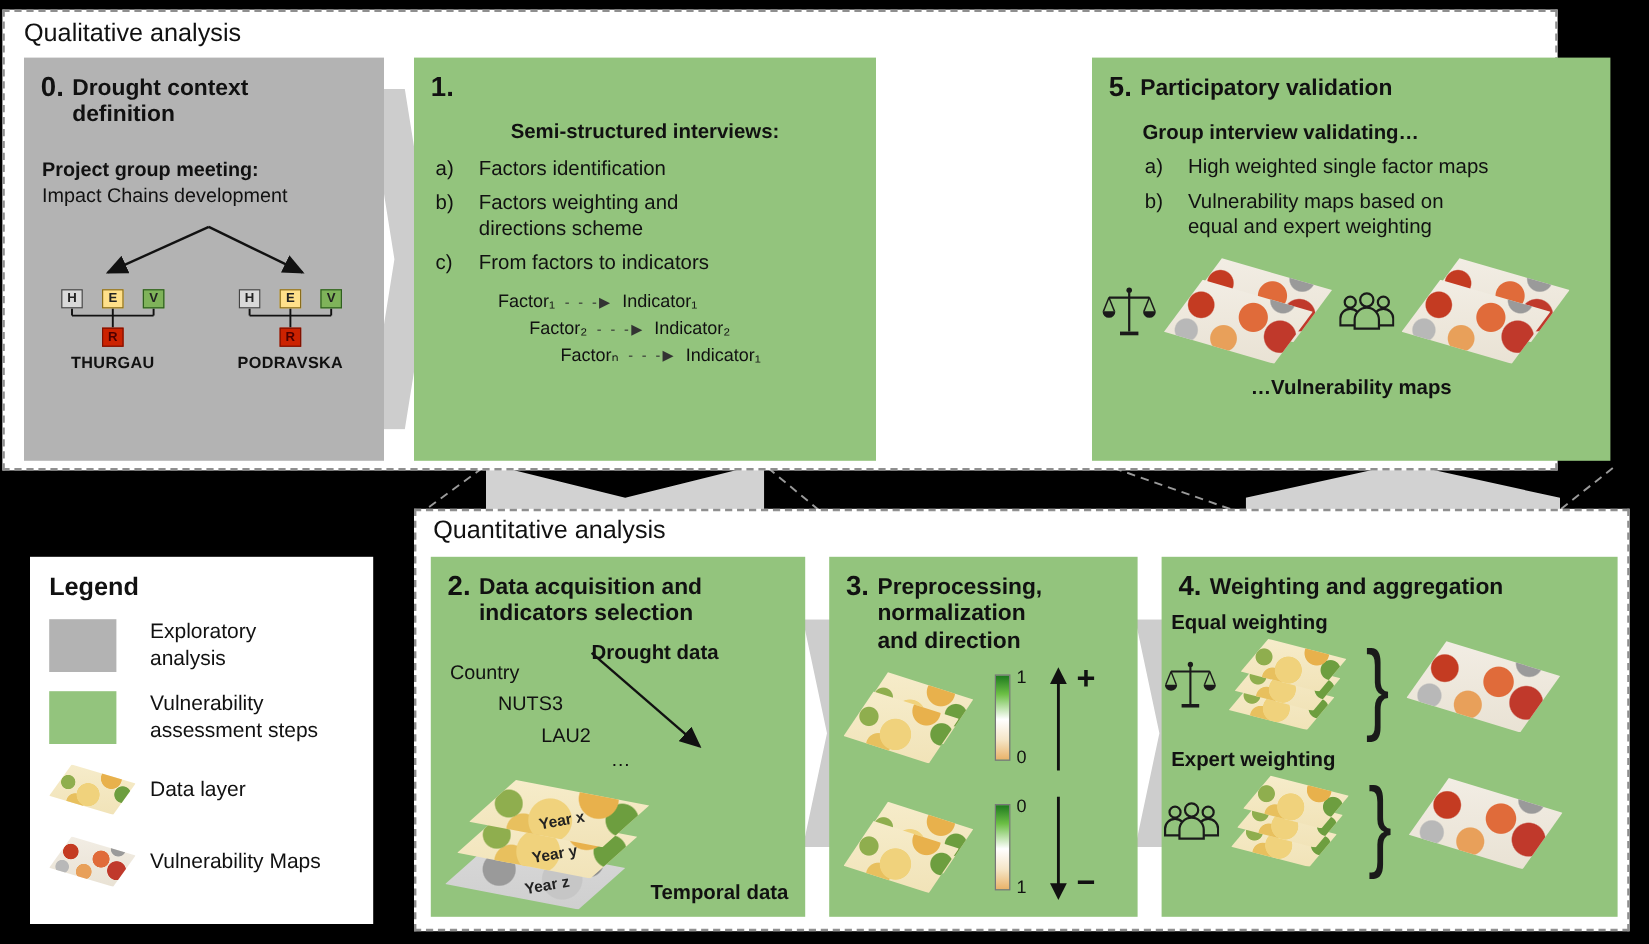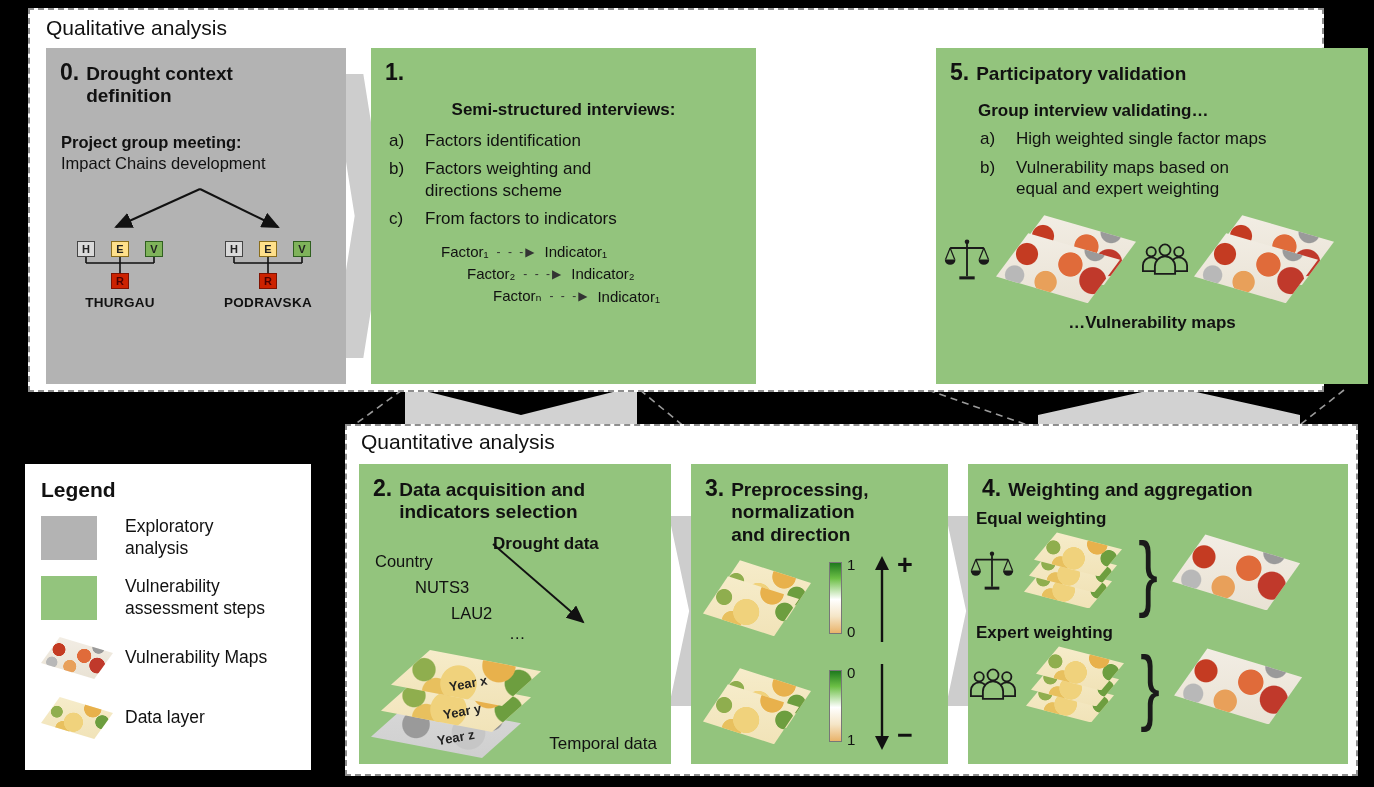--- a/index.html
+++ b/index.html
@@ -87,21 +87,21 @@
   .b5icons { display:flex; align-items:center; gap:6px; padding:0 8px; margin-top:14px; height:96px; }
   .vstack { position:relative; width:140px; height:92px; }
   .b5cap { text-align:center; font-weight:bold; font-size:17px; margin-top:4px; }
 
   
   .cascade { position:relative; height:116px; margin-top:2px; font-size:16.5px; }
   .cascade .lvl { position:absolute; }
   .sp-label { position:absolute; font-weight:bold; font-size:17px; }
   .yearstack { position:absolute; left:12px; top:186px; width:176px; height:112px; }
   .ylab { position:absolute; font-size:13px; font-weight:bold; transform:rotate(-10deg); color:#222; }
-  .tmp-label { position:absolute; right:14px; bottom:10px; font-weight:normal; font-size:17px;text-align:right; }
+  .tmp-label { position:absolute; right:14px; bottom:10px; font-weight:bold; font-size:17px;text-align:right; }
 
   
   .b3row { position:relative; height:100px; margin:8px 10px 0 10px; }
   .stack2 { position:absolute; left:2px; top:6px; width:112px; height:80px; }
   .gradbar { position:absolute; left:128px; top:8px; width:13px; height:72px;
              border:1px solid #777;
              background:linear-gradient(to bottom,#1e7a1e 0%,#6cbf45 22%,#ffffff 52%,#f5e6c8 76%,#e9b36a 100%); }
   .gl { position:absolute; font-size:15px; color:#111; }
   .gl-top { left:17px; top:-7px; }
   .gl-bot { left:17px; bottom:-7px; }
@@ -140,21 +140,21 @@
   <div id="ribbonB" class="ribbon" style="left:1038px;top:386px;width:262px;height:76px;"></div>
   <svg id="connlines" width="1374" height="787">
     <g stroke="#9a9a9a" stroke-width="1.6" stroke-dasharray="7 5">
       <line x1="402" y1="390" x2="350" y2="428"></line>
       <line x1="640" y1="390" x2="686" y2="428"></line>
       <line x1="928" y1="390" x2="1036" y2="428"></line>
       <line x1="1344" y1="390" x2="1296" y2="428"></line>
     </g>
   </svg>
 
-  <div class="panel" style="left:28px;top:8px;width:1296px;height:384px;">
+  <div class="panel" style="left:2px;top:8px;width:1296px;height:384px;">
     <div class="panel-label" style="left:16px;top:6px;">Qualitative analysis</div>
 
     <div class="chev" style="left:302px;top:64px;width:54px;height:284px;"></div>
 
     <div class="box gray" style="left:16px;top:38px;width:300px;height:336px;">
       <div class="btitle">
         <span class="bnum">0.</span>
         <span class="bname" style="max-width:200px;">Drought context definition</span>
       </div>
       <div class="meeting">
@@ -418,25 +418,25 @@
       <div class="lg-tx">Exploratory analysis</div>
     </div>
     <div class="lg-row">
       <div class="lg-ic">
           <div class="lg-sw" style="background:#93c47d;"></div>
         </div>
       <div class="lg-tx">Vulnerability assessment steps</div>
     </div>
     <div class="lg-row">
       <div class="lg-ic">
-          <div class="sheet-static tex-vuln" style="width:72px;height:42px;"></div>
-        </div>
-      <div class="lg-tx">Vulnerability Maps</div>
+          <div class="sheet-static tex-data" style="width:72px;height:42px;"></div>
+        </div>
+      <div class="lg-tx">Data layer</div>
     </div>
     <div class="lg-row">
       <div class="lg-ic">
-          <div class="sheet-static tex-data" style="width:72px;height:42px;"></div>
-        </div>
-      <div class="lg-tx">Data layer</div>
+          <div class="sheet-static tex-vuln" style="width:72px;height:42px;"></div>
+        </div>
+      <div class="lg-tx">Vulnerability Maps</div>
     </div>
   </div>
 
 </div>
 
 </body></html>

